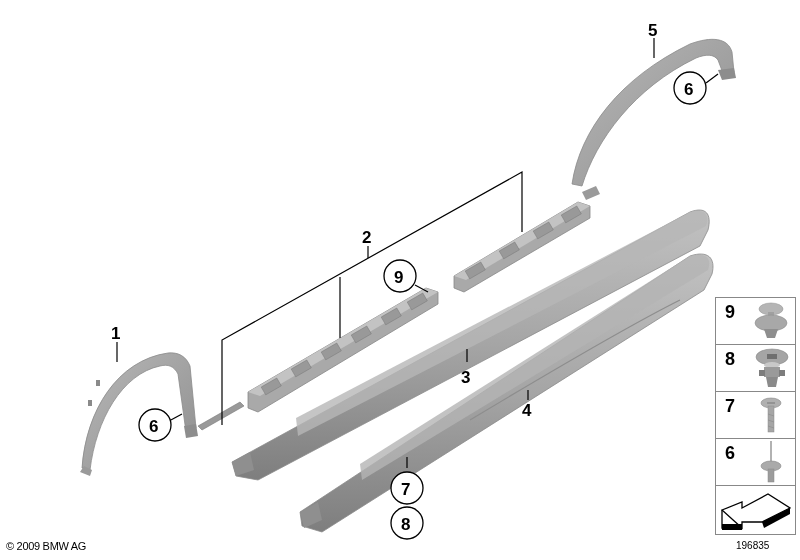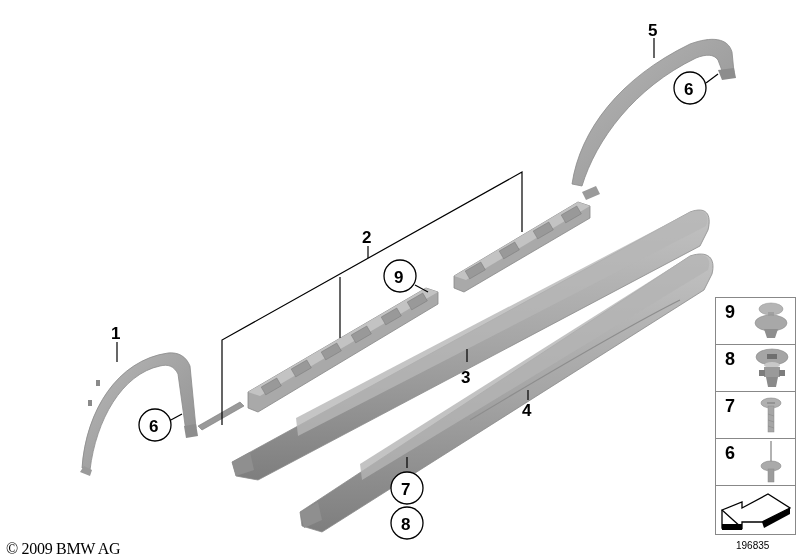--- a/index.html
+++ b/index.html
@@ -1,20 +1,20 @@
 <!DOCTYPE html>
 <html><head>
 <meta charset="utf-8">
 <style>
   html, body { margin: 0; padding: 0; background: #ffffff; }
   body { width: 800px; height: 560px; position: relative; overflow: hidden; font-family: "Liberation Sans", sans-serif; }
   #diagram { position: absolute; left: 0; top: 0; width: 800px; height: 560px; }
   .callout-num { font-family: "Liberation Sans", sans-serif; font-weight: bold; font-size: 17px; fill: #000; }
   .circle-num { font-family: "Liberation Sans", sans-serif; font-weight: bold; font-size: 17px; fill: #000; }
-  .copyright { position: absolute; left: 6px; top: 540px; font-size: 16px; color: #000; letter-spacing: -0.3px; font-family: Liberation Serif, serif; }
+  .copyright { position: absolute; left: 6px; top: 540px; font-size: 11px; color: #000; letter-spacing: -0.3px; }
   .diagram-id { position: absolute; left: 736px; top: 540px; font-size: 10px; color: #000; }
   .legend { position: absolute; left: 715px; top: 297px; width: 81px; }
   .legend-cell { position: relative; height: 46px; border: 1px solid #888; border-bottom: none; background: #fff; }
   .legend-cell.last { border-bottom: 1px solid #888; height: 48px; }
   .legend-cell .num { position: absolute; left: 9px; top: 4px; font-weight: bold; font-size: 18px; color: #000; }
   .legend-cell svg { position: absolute; left: 0; top: 0; }
 </style>
 </head>
 <body>
 

